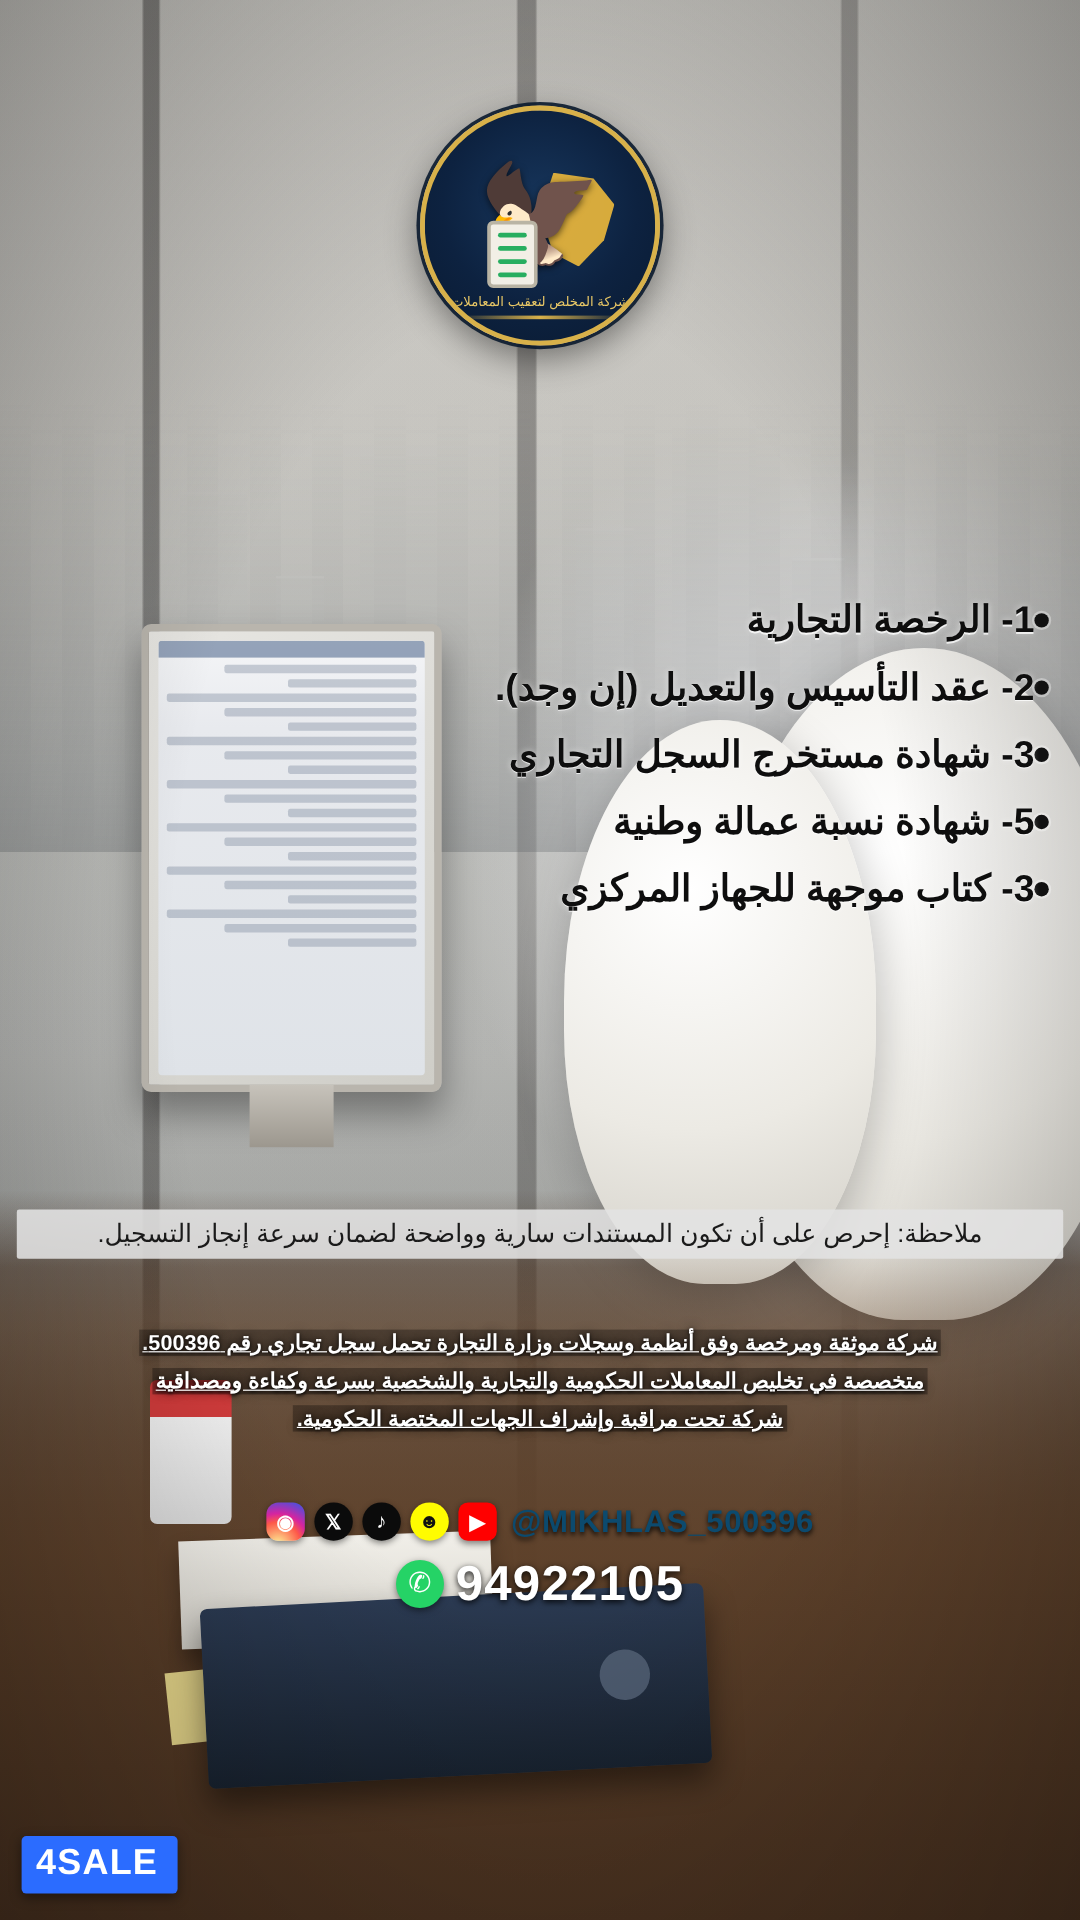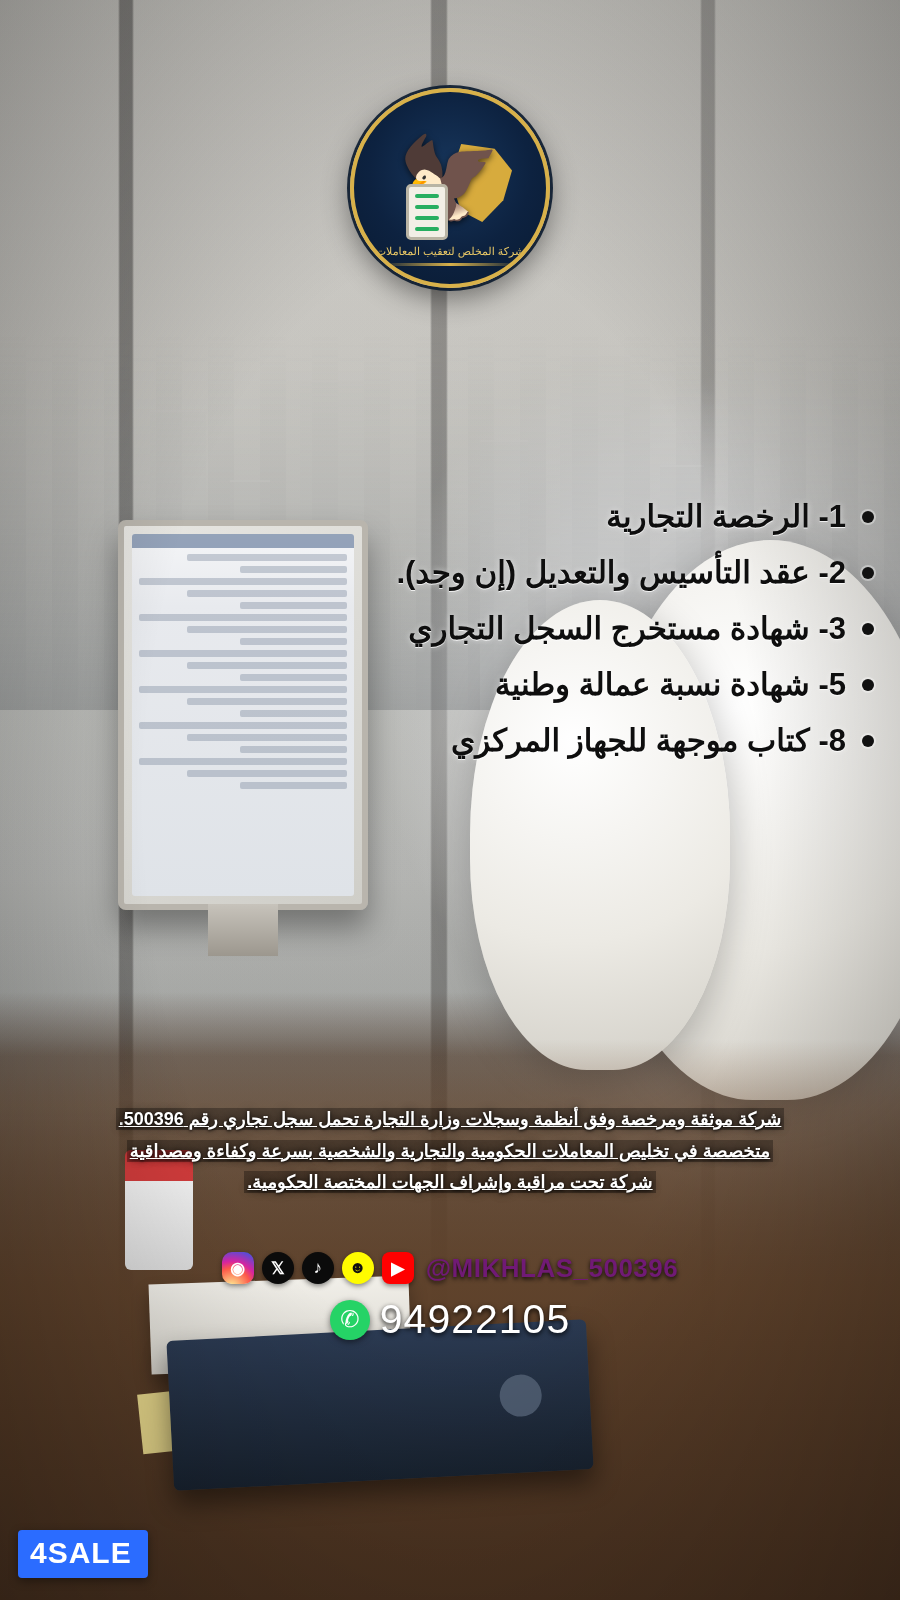--- a/index.html
+++ b/index.html
@@ -165,21 +165,20 @@
   }
 
   
   .list {
     position: absolute; right: 26px; top: 498px; width: 820px;
     display: flex; flex-direction: column; gap: 19px;
   }
   .list-item {
     display: flex; align-items: center; justify-content: flex-start;
     direction: rtl;
-    gap: 16px;
   }
   .bullet {
     width: 12px; height: 12px; border-radius: 50%;
     background: #111; flex: 0 0 auto;
     box-shadow: 0 0 0 2px rgba(255,255,255,.35);
   }
   .item-text {
     font-size: 31px; font-weight: bold; color: #0e0e0e;
     text-shadow: 0 1px 0 rgba(255,255,255,.75), 0 0 6px rgba(255,255,255,.55);
     white-space: nowrap;
@@ -219,37 +218,37 @@
     display: flex; align-items: center; justify-content: center;
     font-size: 17px; color: #fff; font-weight: bold;
     box-shadow: 0 2px 5px rgba(0,0,0,.45);
   }
   .ig  { background: radial-gradient(circle at 30% 110%, #fdf497 0%, #fd5949 45%, #d6249f 62%, #285AEB 100%); border-radius: 10px; }
   .x   { background: #0b0b0b; border-radius: 50%; }
   .tt  { background: #0b0b0b; border-radius: 50%; }
   .sc  { background: #FFFC00; color: #111; border-radius: 50%; }
   .yt  { background: #FF0000; border-radius: 8px; }
   .handle {
-    font-size: 26px; font-weight: bold; color: #701a75; letter-spacing: .5px;
+    font-size: 26px; font-weight: bold; color: #0c4a6e; letter-spacing: .5px;
     text-shadow: 0 2px 4px rgba(0,0,0,.85);
     margin-left: 4px;
   }
   .phone-row {
     position: absolute; left: 0; right: 0; top: 1296px;
     display: flex; align-items: center; justify-content: center; gap: 10px;
     direction: ltr;
   }
   .wa {
     width: 40px; height: 40px; border-radius: 50%;
     background: #25D366; color: #fff;
     display:flex; align-items:center; justify-content:center; font-size: 23px;
     box-shadow: 0 2px 6px rgba(0,0,0,.5);
   }
   .phone {
-    font-size: 41px; font-weight: normal; color: #fff;
+    font-size: 41px; font-weight: bold; color: #fff;
     text-shadow: 0 2px 5px rgba(0,0,0,.9);
     letter-spacing: 1px;
   }
 
   
   .watermark {
     position: absolute; left: 18px; bottom: 22px;
     background: #2b6cff;
     color: #fff; font-weight: bold; font-size: 30px;
     padding: 6px 16px 8px 12px;
@@ -343,24 +342,25 @@
     <div class="list-item">
       <span class="bullet"></span>
       <span class="item-text">3- شهادة مستخرج السجل التجاري</span>
     </div>
     <div class="list-item">
       <span class="bullet"></span>
       <span class="item-text">5- شهادة نسبة عمالة وطنية</span>
     </div>
     <div class="list-item">
       <span class="bullet"></span>
-      <span class="item-text">8- كتاب موجهة للجهاز المركزي</span>
-    </div>
-  </div>
-
+      <span class="item-text">3- كتاب موجهة للجهاز المركزي</span>
+    </div>
+  </div>
+
+  <div class="note-strip">ملاحظة: إحرص على أن تكون المستندات سارية وواضحة لضمان سرعة إنجاز التسجيل.</div>
 
   <div class="about">
     <span>شركة موثقة ومرخصة وفق أنظمة وسجلات وزارة التجارة تحمل سجل تجاري رقم 500396.</span><br>
     <span>متخصصة في تخليص المعاملات الحكومية والتجارية والشخصية بسرعة وكفاءة ومصداقية</span><br>
     <span>شركة تحت مراقبة وإشراف الجهات المختصة الحكومية.</span>
   </div>
 
   <div class="social">
     <span class="sicon ig">◉</span>
     <span class="sicon x">𝕏</span>

